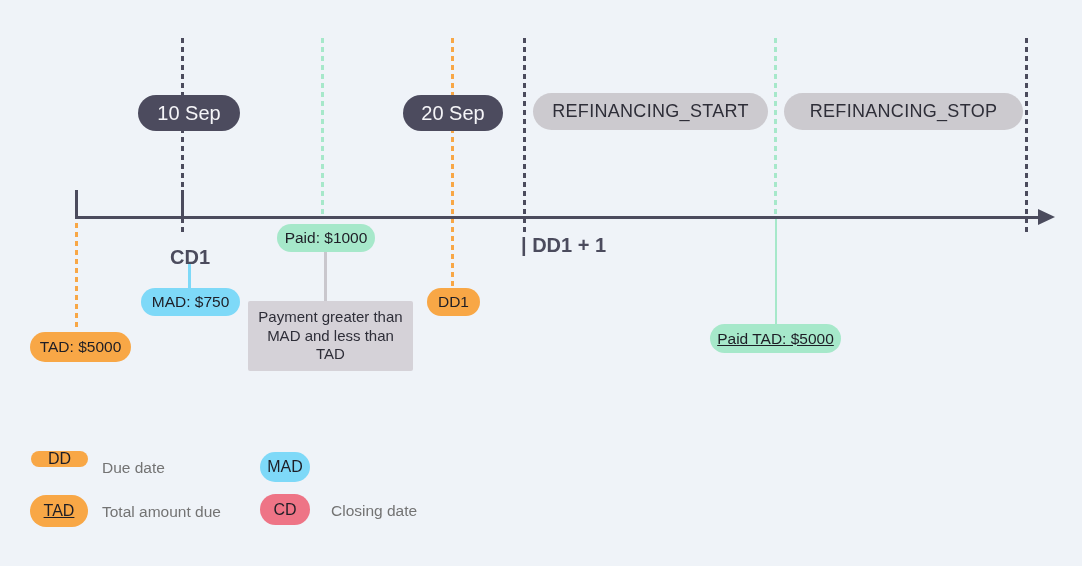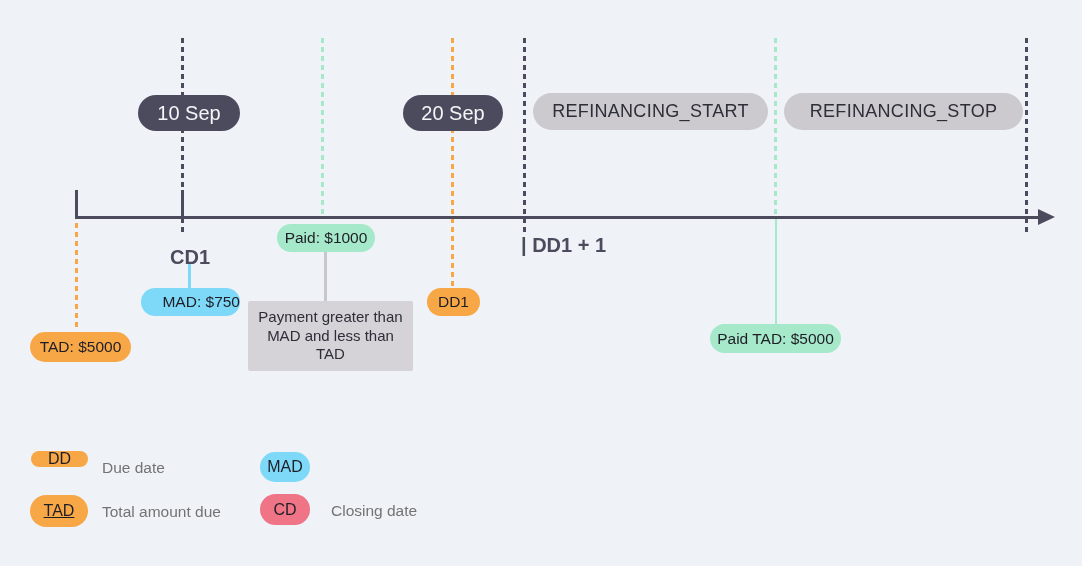--- a/index.html
+++ b/index.html
@@ -33,21 +33,21 @@
   .arrow-head{position:absolute;left:1038px;top:209px;width:0;height:0;z-index:2;
               border-top:8px solid transparent;border-bottom:8px solid transparent;
               border-left:17px solid var(--ink);}
 
   
   .pill{position:absolute;display:flex;align-items:center;justify-content:center;
         border-radius:999px;z-index:3;white-space:nowrap;color:var(--pill-text);}
   .pill.dark{background:var(--dark-pill);color:var(--dark-pill-text);font-size:20px;}
   .pill.gray{background:var(--gray-pill);color:var(--gray-pill-text);font-size:18px;letter-spacing:.3px;}
   .pill.orange{background:var(--orange);font-size:15.5px;}
-  .pill.blue{background:var(--blue);font-size:15.5px;justify-content:flex-end;}
+  .pill.blue{background:var(--blue);font-size:15.5px;}
   .pill.mint{background:var(--mint);font-size:15.5px;}
 
   .axis-label{position:absolute;z-index:3;font-weight:bold;font-size:20px;color:var(--ink);white-space:nowrap;}
 
   .connector{position:absolute;z-index:2;}
 
   .note-box{position:absolute;left:248px;top:301px;width:165px;height:70px;z-index:3;
             background:var(--note-bg);border-radius:2px;color:var(--gray-pill-text);
             display:flex;align-items:center;justify-content:center;text-align:center;
             font-size:15px;line-height:1.23;padding:6px 6px;}
@@ -101,21 +101,21 @@
   </div>
   <div class="pill blue" style="left:141px;top:288px;width:99px;height:28px;">
     <span>MAD: $750</span>
   </div>
   <div class="pill orange" style="left:427px;top:288px;width:53px;height:28px;">
     <span>DD1</span>
   </div>
   <div class="pill orange" style="left:30px;top:332px;width:101px;height:30px;">
     <span>TAD: $5000</span>
   </div>
-  <div class="pill mint" style="left:710px;top:324px;width:131px;height:29px;">
+  <div class="pill mint" style="left:710px;top:324px;width:131px;height:29px;text-decoration:underline;">
     <span>Paid TAD: $5000</span>
   </div>
 
   <div class="note-box">
     <span>Payment greater than MAD and less than TAD</span>
   </div>
 
   <div class="legend-pill" style="left:31px;top:451px;width:57px;height:16px;background:var(--orange);">
     <span>DD</span>
   </div>

